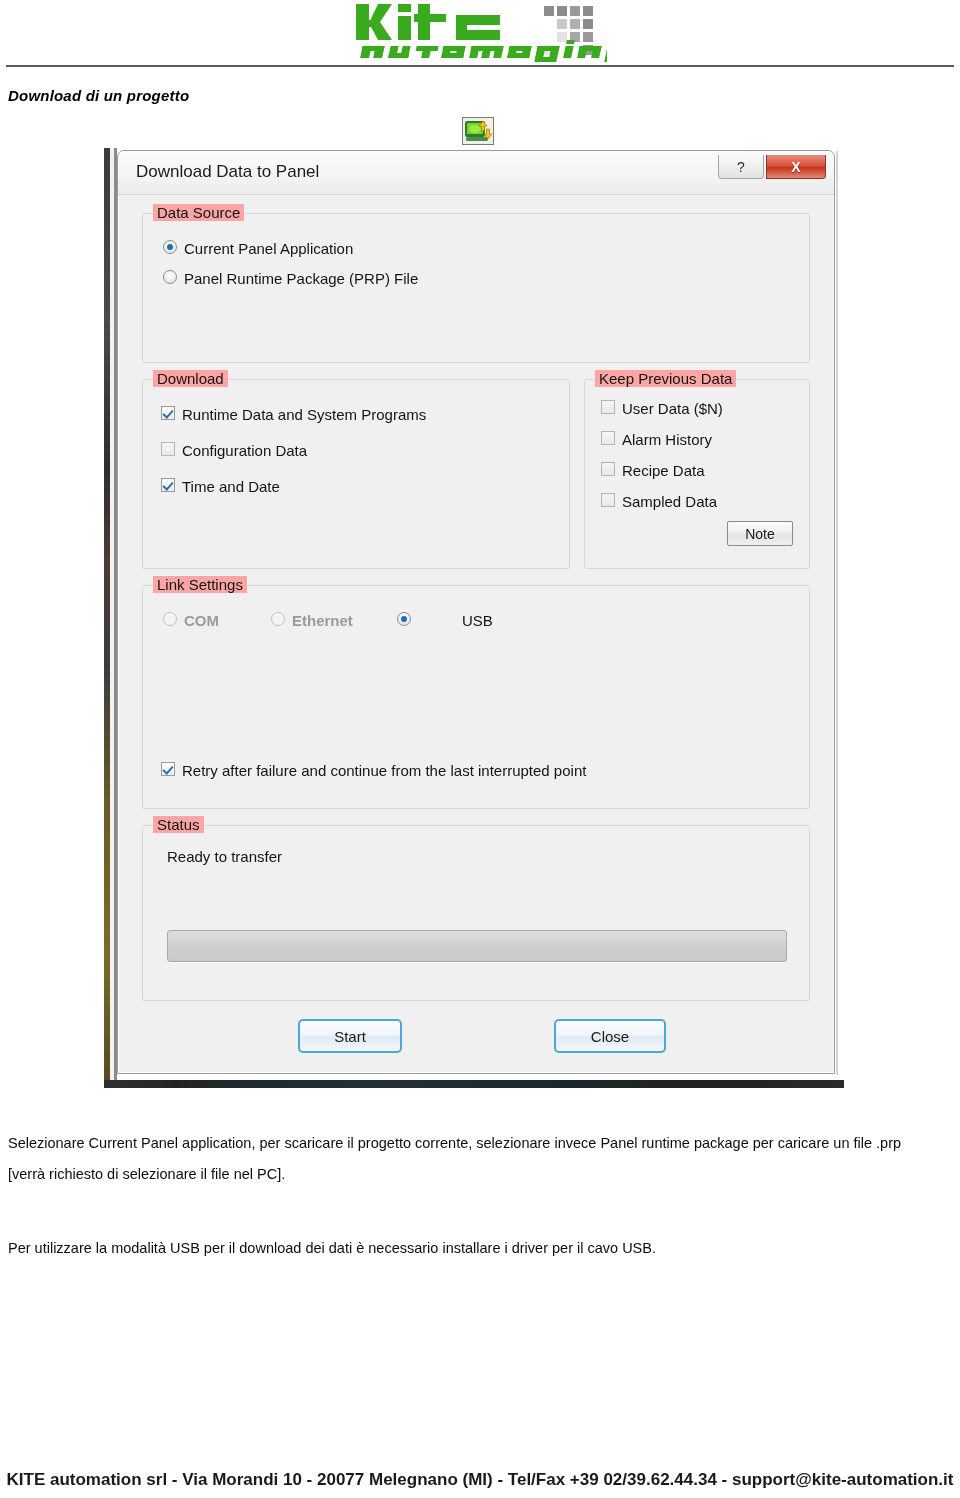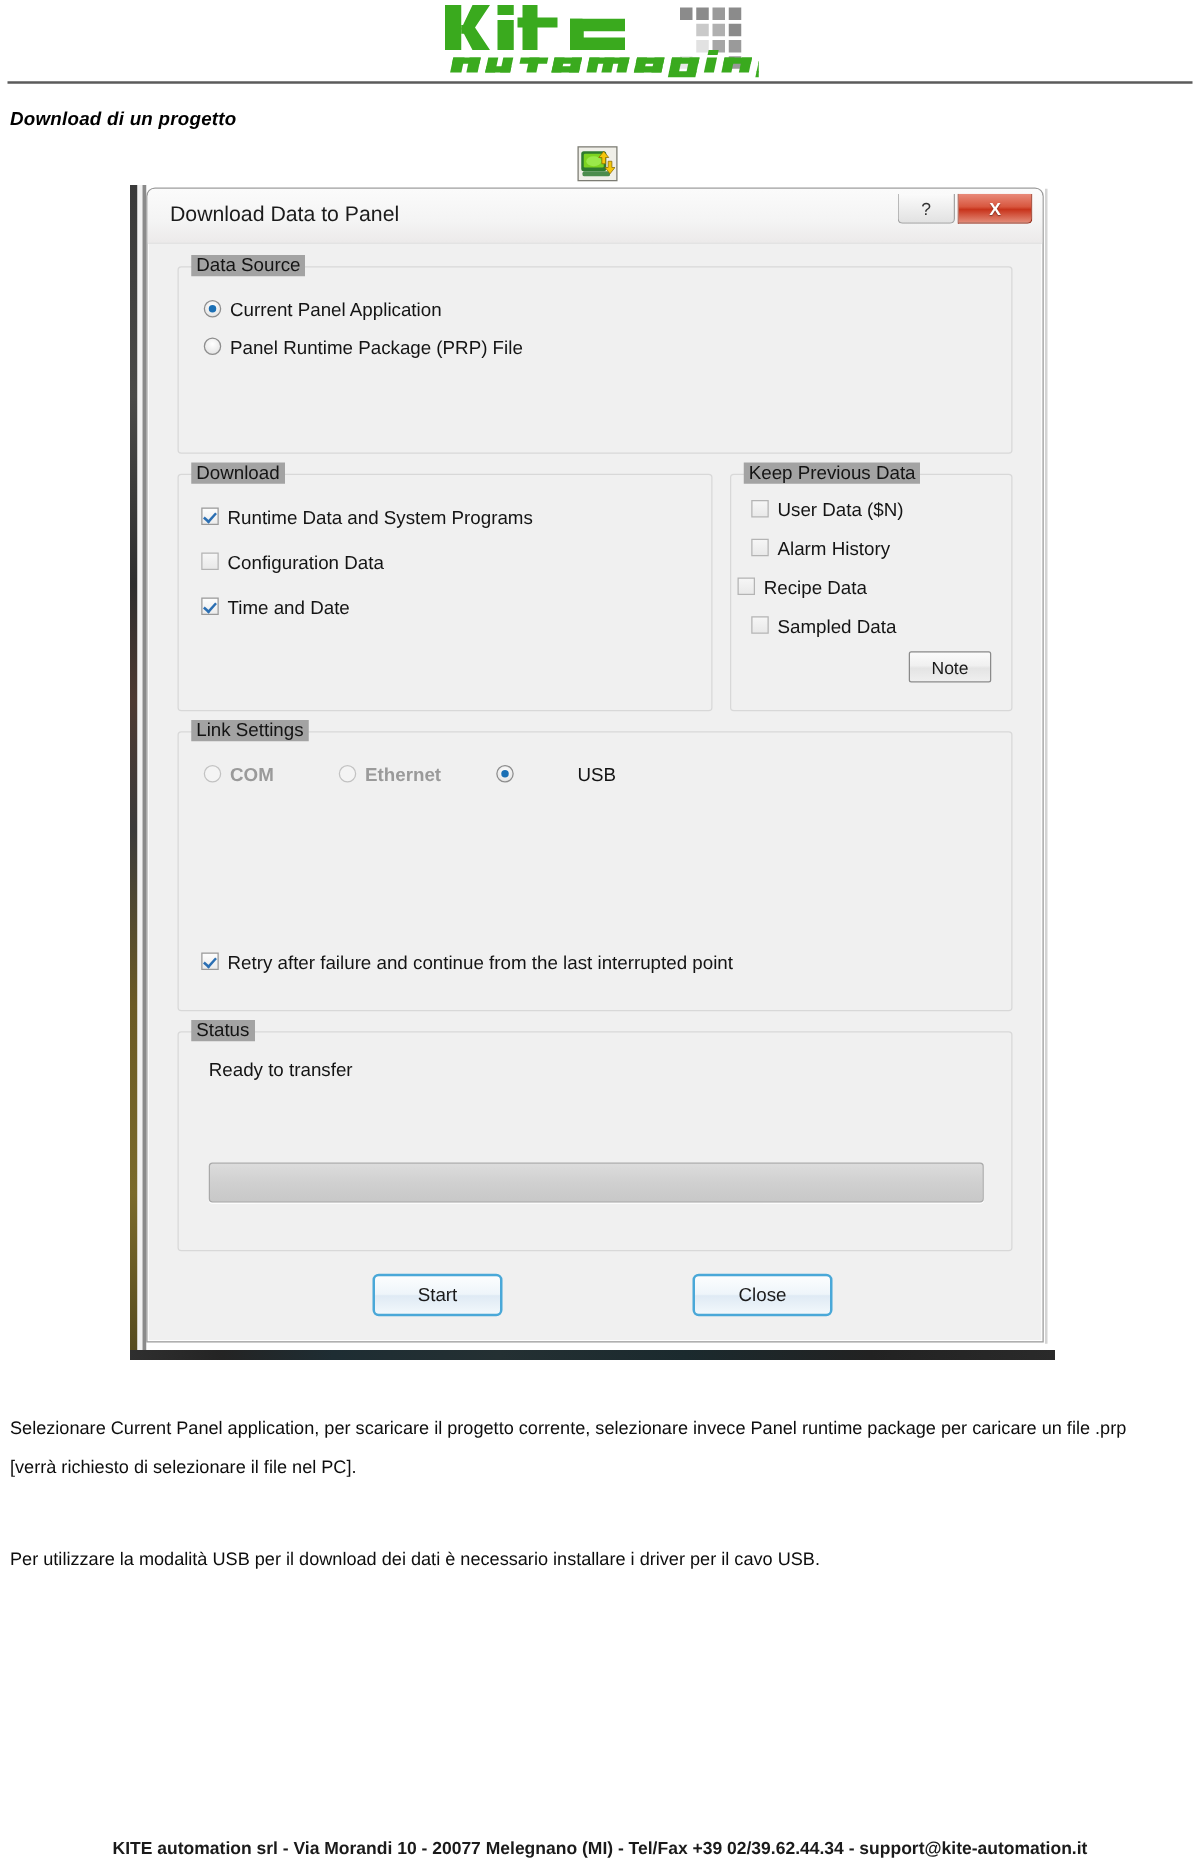--- a/index.html
+++ b/index.html
@@ -184,21 +184,21 @@
     position: absolute;
     border: 1px solid #d8d8d8;
     border-radius: 3px;
     background: transparent;
     box-sizing: border-box;
   }
   .group-title {
     position: absolute;
     top: -10px;
     left: 10px;
-    background: #a3a3a3;
+    background: #fca5a5;
     padding: 0 4px;
     font-size: 15px;
     color: #141414;
     white-space: nowrap;
   }
 
   .ctl {
     position: absolute;
     display: flex;
     align-items: flex-start;
@@ -309,21 +309,21 @@
   .para1 { top: 1128px; }
   .para2 { top: 1233px; }
 
   
   .footer {
     position: absolute;
     left: 0;
     top: 1470px;
     width: 960px;
     text-align: center;
-    font-size: 14px;
+    font-size: 17px;
     font-weight: bold;
     color: #1a1a1a;
     white-space: nowrap;
   }
 </style>
 </head>
 <body>
 
 <div class="header">
   <div class="logo">
@@ -463,21 +463,21 @@
     <div class="group" style="left:466px; top:228px; width:226px; height:190px;">
       <div class="group-title">Keep Previous Data</div>
       <div class="ctl" style="left:16px; top:20px;">
         <span class="check empty"></span>
         <span>User Data ($N)</span>
       </div>
       <div class="ctl" style="left:16px; top:51px;">
         <span class="check empty"></span>
         <span>Alarm History</span>
       </div>
-      <div class="ctl" style="left:5px; top:82px;">
+      <div class="ctl" style="left:16px; top:82px;">
         <span class="check empty"></span>
         <span>Recipe Data</span>
       </div>
       <div class="ctl" style="left:16px; top:113px;">
         <span class="check empty"></span>
         <span>Sampled Data</span>
       </div>
       <div class="btn-plain" style="left:142px; top:141px; width:66px; height:25px;">Note</div>
     </div>
 

